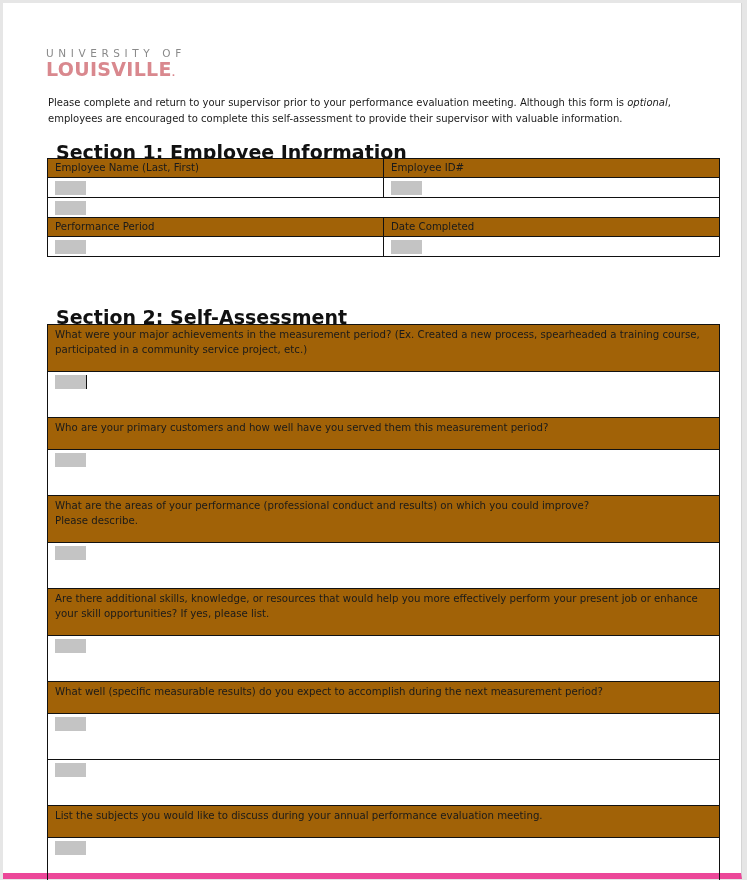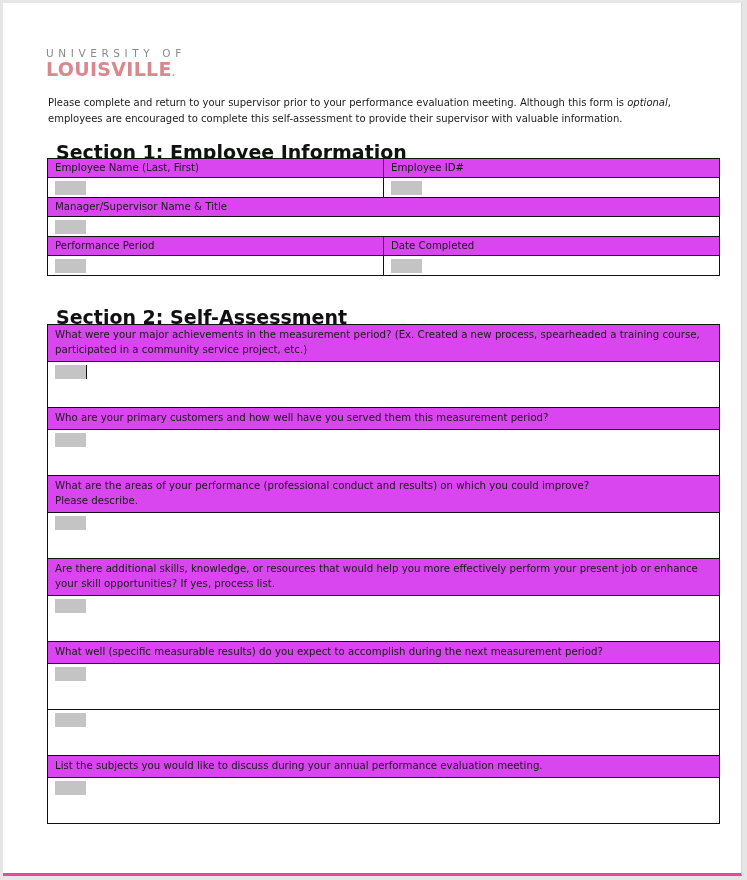--- a/index.html
+++ b/index.html
@@ -8,21 +8,21 @@
       background: #e6e6e6;
       font-family: "DejaVu Sans", sans-serif;
       color: #1a1a1a;
       position: relative;
     }
     .page {
       position: absolute; left: 3px; top: 3px;
       width: 738px; height: 870px;
       background: #ffffff;
       border-right: 1px solid #d4d4d4;
-      border-bottom: 3px solid #ec4899;
+      border-bottom: 6px solid #ec4899;
     }
     .logo { position: absolute; left: 43px; top: 45px; }
     .logo-top {
       font-family: "DejaVu Sans", sans-serif;
       font-size: 10.5px; letter-spacing: 4.6px;
       color: #8a8a8a; line-height: 11px;
     }
     .logo-main {
       font-family: "DejaVu Sans", sans-serif;
       font-weight: bold; font-size: 19px;
@@ -49,32 +49,32 @@
       width: 673px;
       border-collapse: collapse;
       table-layout: fixed;
     }
     table.form td {
       border: 1.3px solid #111;
       padding: 0 7px;
       font-size: 10.2px; color: #1a1a1a;
       vertical-align: top;
     }
-    td.label { background: #d946ef; }
+    td.label { background: #a16207; }
     .ph {
       display: inline-block; width: 31px; height: 14px;
       background: #c4c4c4; margin-top: 3px;
     }
     .cursor {
       display: inline-block; width: 1px; height: 14px; background: #111;
       vertical-align: top; margin-top: 3px;
     }
     .s1 td.label { height: 18px; line-height: 18px; }
     .s1 td.value { height: 19px; }
-    .s2 td.label { padding-top: 2px; padding-bottom: 4px; line-height: 15px; }
+    .s2 td.label { padding-top: 2px; padding-bottom: 14px; line-height: 15px; }
     .s2 td.value { height: 45px; }
   </style>
 </head>
 <body>
 
 <div class="page">
 
   <div class="logo">
     <div class="logo-top">UNIVERSITY OF</div>
     <div class="logo-main"><span>LOUISVILLE</span><span class="dot">.</span></div>
@@ -91,23 +91,20 @@
         <col>
       </colgroup>
     <tbody>
         <tr>
       <td class="label">Employee Name (Last, First)</td>
       <td class="label">Employee ID#</td>
     </tr>
     <tr>
       <td class="value"><span class="ph"></span></td>
       <td class="value"><span class="ph"></span></td>
-    </tr>
-    <tr>
-      <td class="label" colspan="2">Manager/Supervisor Name &amp; Title</td>
     </tr>
     <tr>
       <td class="value" colspan="2"><span class="ph"></span></td>
     </tr>
     <tr>
       <td class="label">Performance Period</td>
       <td class="label">Date Completed</td>
     </tr>
     <tr>
       <td class="value"><span class="ph"></span></td>
@@ -135,21 +132,21 @@
     <tr>
       <td class="label">
             <div>What are the areas of your performance (professional conduct and results) on which you could improve?</div>
             <div>Please describe.</div>
           </td>
     </tr>
     <tr>
       <td class="value"><span class="ph"></span></td>
     </tr>
     <tr>
-      <td class="label">Are there additional skills, knowledge, or resources that would help you more effectively perform your present job or enhance your skill opportunities? If yes, process list.</td>
+      <td class="label">Are there additional skills, knowledge, or resources that would help you more effectively perform your present job or enhance your skill opportunities? If yes, please list.</td>
     </tr>
     <tr>
       <td class="value"><span class="ph"></span></td>
     </tr>
     <tr>
       <td class="label">What well (specific measurable results) do you expect to accomplish during the next measurement period?</td>
     </tr>
     <tr>
       <td class="value"><span class="ph"></span></td>
     </tr>

